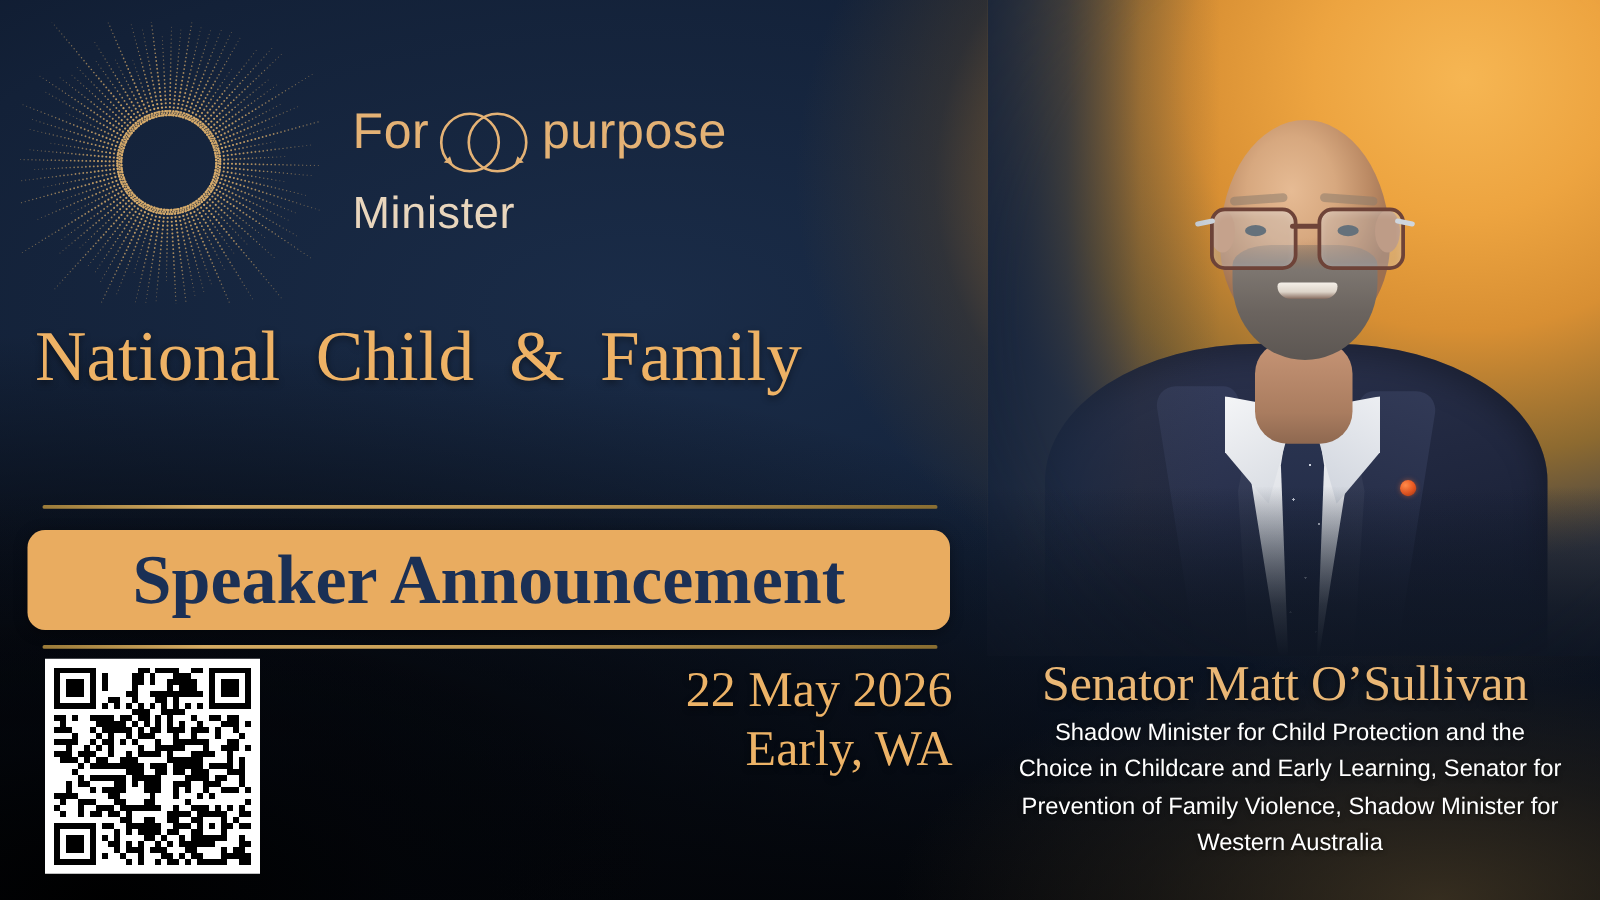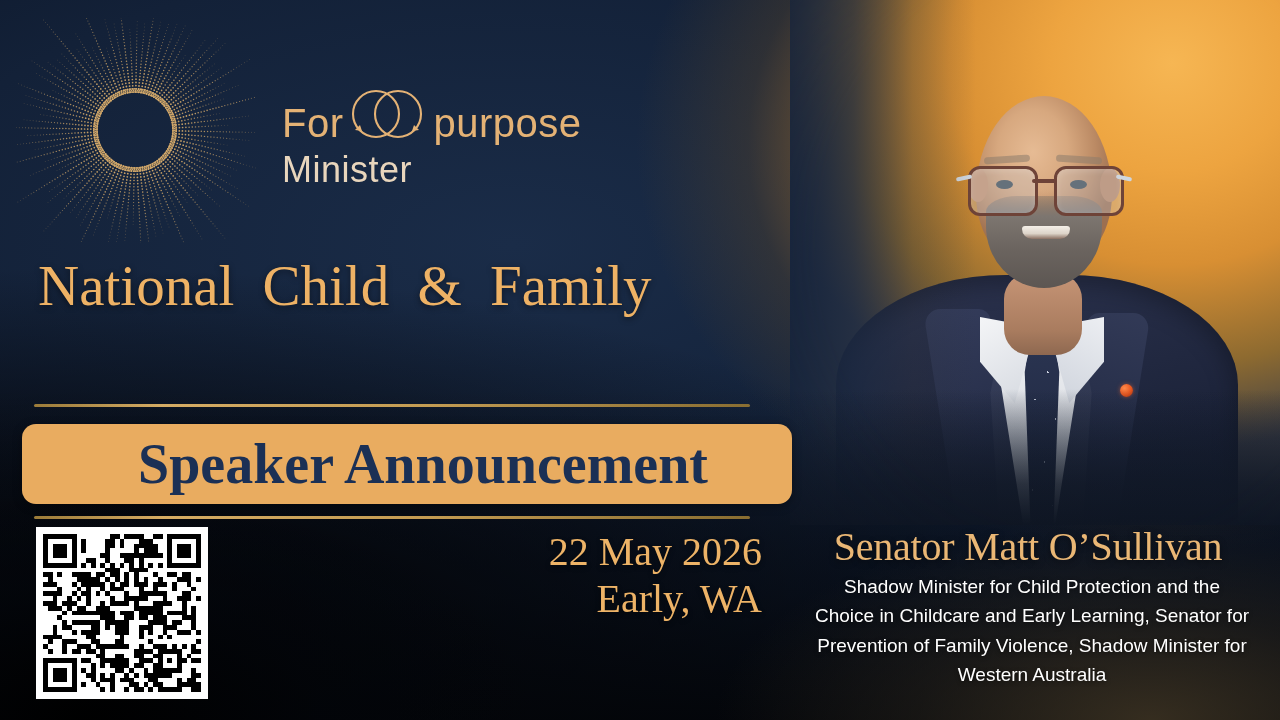--- a/index.html
+++ b/index.html
@@ -158,55 +158,55 @@
   .p-brow-l{position:absolute;left:194px;top:156px;width:46px;height:7px;border-radius:4px;background:#8d7b6c;opacity:.55;transform:rotate(-4deg);}
   .p-brow-r{position:absolute;left:266px;top:156px;width:46px;height:7px;border-radius:4px;background:#8d7b6c;opacity:.55;transform:rotate(4deg);}
   .p-eye-l{position:absolute;left:206px;top:180px;width:17px;height:9px;border-radius:50%;background:#3c4a52;}
   .p-eye-r{position:absolute;left:280px;top:180px;width:17px;height:9px;border-radius:50%;background:#3c4a52;}
 
   
   .sunburst{position:absolute;left:16px;top:18px;width:240px;height:225px;}
 
   
   .wordmark{position:absolute;left:282px;top:85px;width:300px;color:#e3b173;}
-  .wm-row{display:flex;align-items:flex-end;gap:0px;height:58px;}
+  .wm-row{display:flex;align-items:flex-start;gap:0px;height:58px;}
   .wm-for,.wm-purpose{
     font-family:"Liberation Sans", sans-serif;
     font-size:40px;font-weight:300;letter-spacing:.5px;line-height:1;color:#e4b275;
   }
   .wm-purpose{margin-left:4px;}
   .wm-mark{width:82px;height:58px;margin:0 2px;}
   .wm-leaders{
     font-family:"Liberation Sans", sans-serif;
     font-size:36px;font-weight:300;letter-spacing:.5px;color:#e9d6bd;margin-top:6px;
   }
 
   
   .headline{
     position:absolute;left:28px;top:252px;width:740px;
     font-family:"Liberation Serif", serif;
     color:#eeb265;font-size:57px;line-height:1.19;
     text-shadow:0 2px 6px rgba(0,0,0,.45);
   }
-  .hl-1{display:block;letter-spacing:0px;word-spacing:14px;margin-left:10px;}
+  .hl-1{display:block;letter-spacing:0px;word-spacing:14px;}
   .hl-2{display:block;letter-spacing:0px;}
 
   .rule{
     position:absolute;left:34px;width:716px;height:3px;
     background:linear-gradient(to right,#a3813b 0%, #e0b468 18%, #cda355 55%, #8f7232 100%);
     border-radius:2px;opacity:.95;
   }
   .rule.top{top:404px;}
   .rule.bottom{top:516px;}
 
   .pill{
     position:absolute;left:22px;top:424px;width:738px;height:80px;
     background:#e9ac60;border-radius:14px;
     box-shadow:0 2px 10px rgba(0,0,0,.35);
-    display:flex;align-items:center;justify-content:center;padding-left:32px;
+    display:flex;align-items:center;justify-content:center;
   }
   .pill-text{
     font-family:"Liberation Serif", serif;
     font-weight:700;font-size:56px;color:#1b3055;letter-spacing:0px;line-height:1;
     white-space:nowrap;
   }
 
   
   .qr{
     position:absolute;left:36px;top:527px;width:172px;height:172px;

